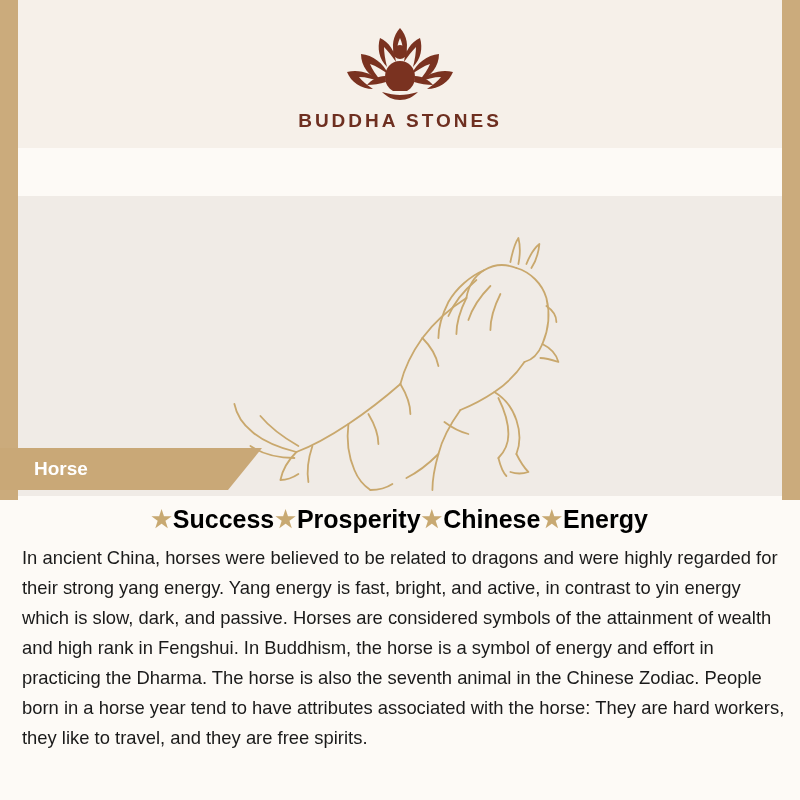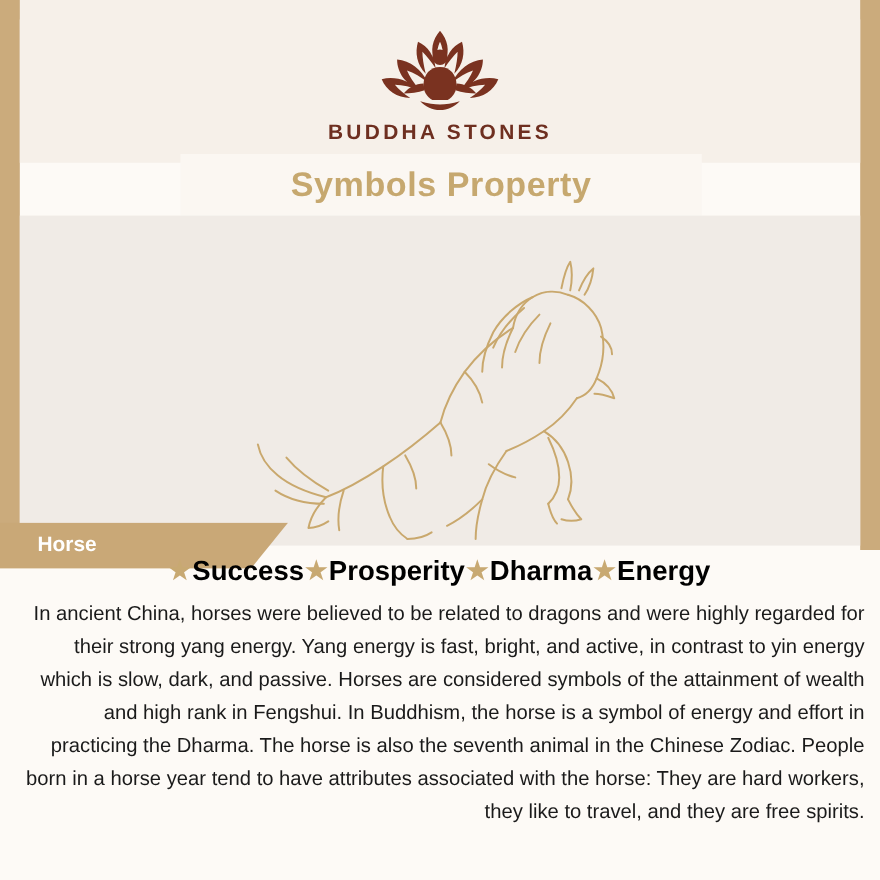--- a/index.html
+++ b/index.html
@@ -126,21 +126,20 @@
   .tag {
     position: absolute;
     top: 448px;
     left: 0;
     width: 262px;
     height: 42px;
     background: #c9a877;
     clip-path: polygon(0 0, 262px 0, 228px 42px, 0 42px);
     display: flex;
     align-items: center;
-    margin-top: 27px;
   }
   .tag-label {
     color: #ffffff;
     font-size: 19px;
     font-weight: bold;
     margin-left: 34px;
     font-family: "Liberation Sans", sans-serif;
   }
 
   
@@ -169,21 +168,21 @@
   
   .body-text {
     position: absolute;
     top: 543px;
     left: 22px;
     width: 764px;
     font-size: 18.4px;
     line-height: 30px;
     color: #1a1a1a;
     font-family: "Liberation Sans", sans-serif;
-    text-align: right;
+    text-align: left;
   }
 
   
   .bottom-fill {
     position: absolute;
     left: 0; right: 0; bottom: 0;
     height: 305px;
     background: #ffffff;
     z-index: -1;
   }
@@ -221,23 +220,20 @@
           <path d="M75 39 C66 39 60 46 60 55 C60 61 63 66 68 69 L82 69 C87 66 90 61 90 55 C90 46 84 39 75 39 Z"></path>
           <path d="M60 54 C53 54 46 58 42 63 C48 63 55 62 61 60 Z"></path>
           <path d="M90 54 C97 54 104 58 108 63 C102 63 95 62 89 60 Z"></path>
           <path d="M57 70 C62 75 68 78 75 78 C82 78 88 75 93 70 C86 72 80 73 75 73 C70 73 64 72 57 70 Z"></path>
         </g>
       </svg>
     </div>
     <div class="brand-name">BUDDHA STONES</div>
   </div>
 
-  <div class="title-plate">
-    <div class="title-text">Symbols Property</div>
-  </div>
 
   <div class="hero">
     <svg width="420" height="290" viewBox="0 0 420 290" xmlns="http://www.w3.org/2000/svg">
       <g fill="none" stroke="#c9a86d" stroke-width="1.8" stroke-linecap="round" stroke-linejoin="round">
 
         <path d="M318 66 C332 70 344 82 348 96 C352 112 350 128 344 142 C340 152 334 158 326 160"></path>
         <path d="M318 66 C308 62 296 62 286 68 C276 74 270 84 268 96"></path>
         <path d="M312 60 C314 50 316 42 320 36 C322 44 322 52 320 62"></path>
         <path d="M328 62 C332 52 336 46 341 42 C340 52 337 60 333 66"></path>
         <path d="M344 142 C352 146 358 152 360 160 C354 158 348 156 342 156"></path>
@@ -276,18 +272,18 @@
         <path d="M246 220 C254 226 262 230 270 232"></path>
       </g>
     </svg>
   </div>
 
   <div class="tag">
     <span class="tag-label">Horse</span>
   </div>
 
   <div class="keywords">
-    <span class="star">★</span><span class="kw">Success</span><span class="star">★</span><span class="kw">Prosperity</span><span class="star">★</span><span class="kw">Dharma</span><span class="star">★</span><span class="kw">Energy</span>
+    <span class="star">★</span><span class="kw">Success</span><span class="star">★</span><span class="kw">Prosperity</span><span class="star">★</span><span class="kw">Chinese</span><span class="star">★</span><span class="kw">Energy</span>
   </div>
 
   <div class="body-text">In ancient China, horses were believed to be related to dragons and were highly regarded for their strong yang energy. Yang energy is fast, bright, and active, in contrast to yin energy which is slow, dark, and passive. Horses are considered symbols of the attainment of wealth and high rank in Fengshui. In Buddhism, the horse is a symbol of energy and effort in practicing the Dharma. The horse is also the seventh animal in the Chinese Zodiac. People born in a horse year tend to have attributes associated with the horse: They are hard workers, they like to travel, and they are free spirits.</div>
 
 </div>
 
 </body></html>

